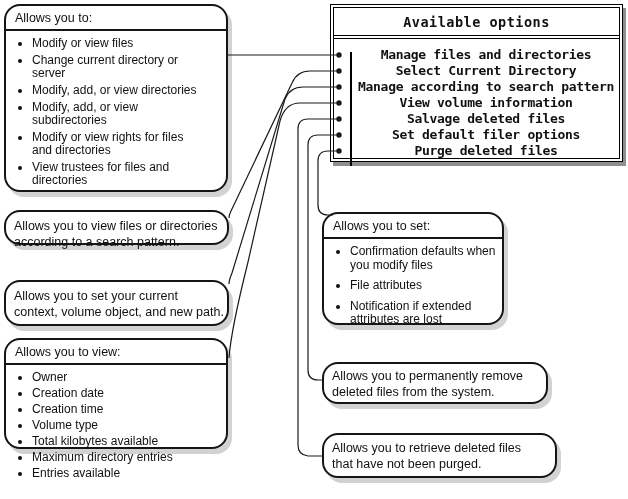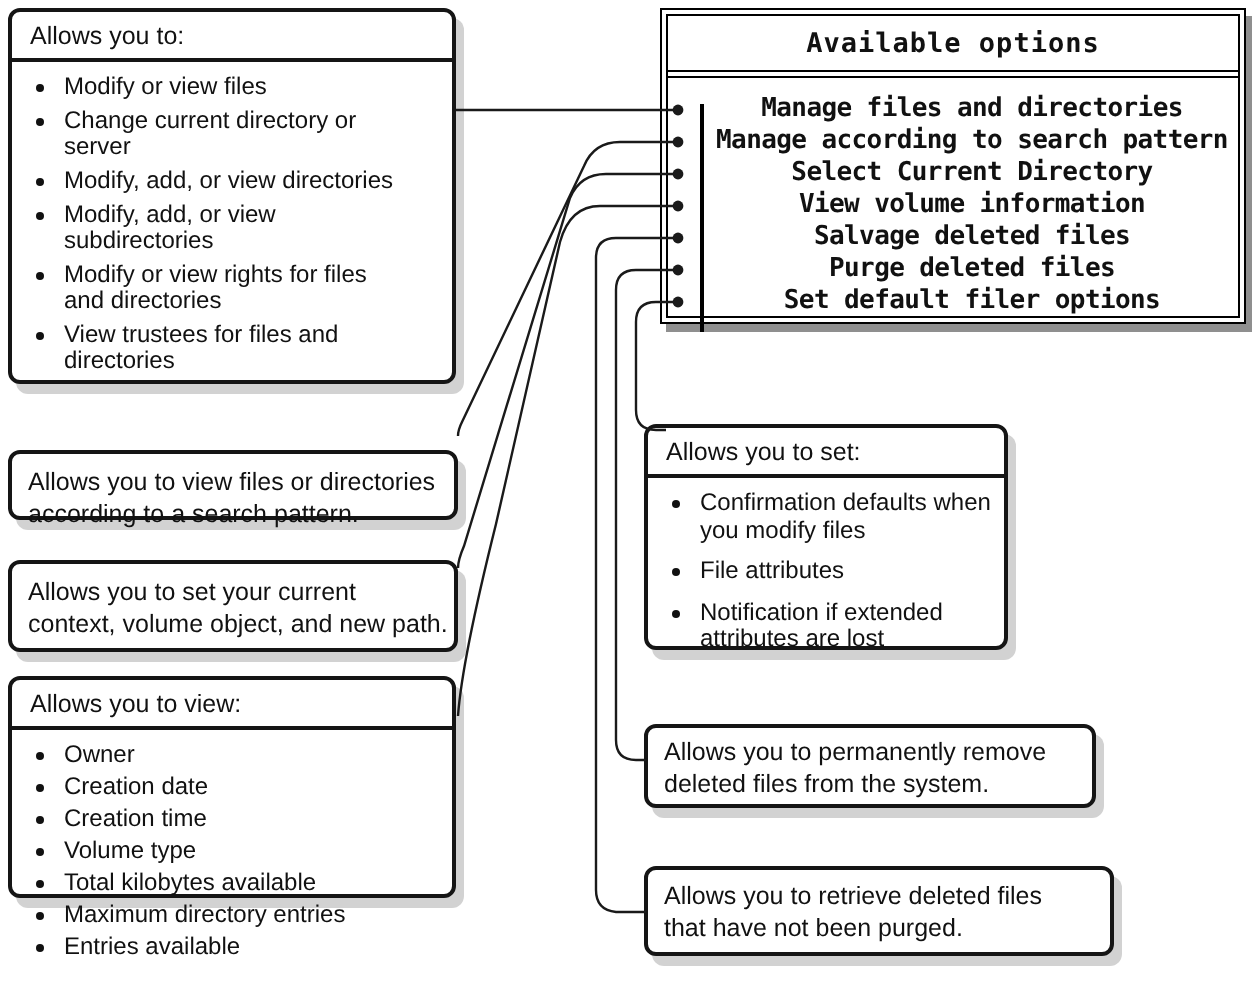--- a/index.html
+++ b/index.html
@@ -1,21 +1,21 @@
 <!DOCTYPE html>
 <html><head>
 <meta charset="utf-8">
 <style>
   html,body{margin:0;padding:0;background:#ffffff;}
   body{width:628px;height:499px;position:relative;overflow:hidden;
        font-family:"Liberation Sans", sans-serif;color:#111;}
 
   
   .callout{position:absolute;box-sizing:border-box;background:#fff;
-           border:2px solid #151515;border-radius:6px;
+           border:2px solid #151515;border-radius:16px;
            box-shadow:4px 5px 0 #d2d2d2;z-index:2;}
   .callout .heading{padding:5px 9px 4px 9px;border-bottom:2px solid #151515;
            font-size:12.5px;line-height:14px;white-space:pre;}
   .callout ul{margin:6px 0 0 0;padding:0 4px 0 26px;list-style:disc;}
   .callout li{font-size:12px;line-height:13px;margin-bottom:4px;white-space:pre;}
   .callout.wide-gap li{line-height:13px;margin-bottom:3px;}
   .callout.loose li{line-height:13.5px;margin-bottom:7px;}
   .callout.textonly{padding:6px 8px;font-size:12.5px;line-height:16px;white-space:pre;}
 
   
@@ -42,47 +42,47 @@
 </head>
 <body>
 
 <div class="menu">
   <div class="menu-inner">
     <div class="menu-title">Available options</div>
     <div class="menu-sep"></div>
     <div class="menu-bar"></div>
     <ul class="menu-list">
       <li>Manage files and directories</li>
+      <li>Select Current Directory</li>
       <li>Manage according to search pattern</li>
-      <li>Select Current Directory</li>
       <li>View volume information</li>
       <li>Salvage deleted files</li>
+      <li>Set default filer options</li>
       <li>Purge deleted files</li>
-      <li>Set default filer options</li>
     </ul>
   </div>
 </div>
 
 <div class="callout" style="left:4px;top:4px;width:224px;height:188px;">
   <div class="heading">Allows you to:</div>
   <ul>
     <li>Modify or view files</li>
     <li>Change current directory or
 server</li>
     <li>Modify, add, or view directories</li>
     <li>Modify, add, or view
 subdirectories</li>
     <li>Modify or view rights for files
 and directories</li>
     <li>View trustees for files and
 directories</li>
   </ul>
 </div>
 
-<div class="callout textonly" style="left:4px;top:225px;width:225px;height:35px;">Allows you to view files or directories
+<div class="callout textonly" style="left:4px;top:210px;width:225px;height:35px;">Allows you to view files or directories
 according to a search pattern.</div>
 
 <div class="callout textonly" style="left:4px;top:280px;width:225px;height:46px;">Allows you to set your current
 context, volume object, and new path.</div>
 
 <div class="callout wide-gap" style="left:4px;top:338px;width:224px;height:111px;">
   <div class="heading">Allows you to view:</div>
   <ul>
     <li>Owner</li>
     <li>Creation date</li>

